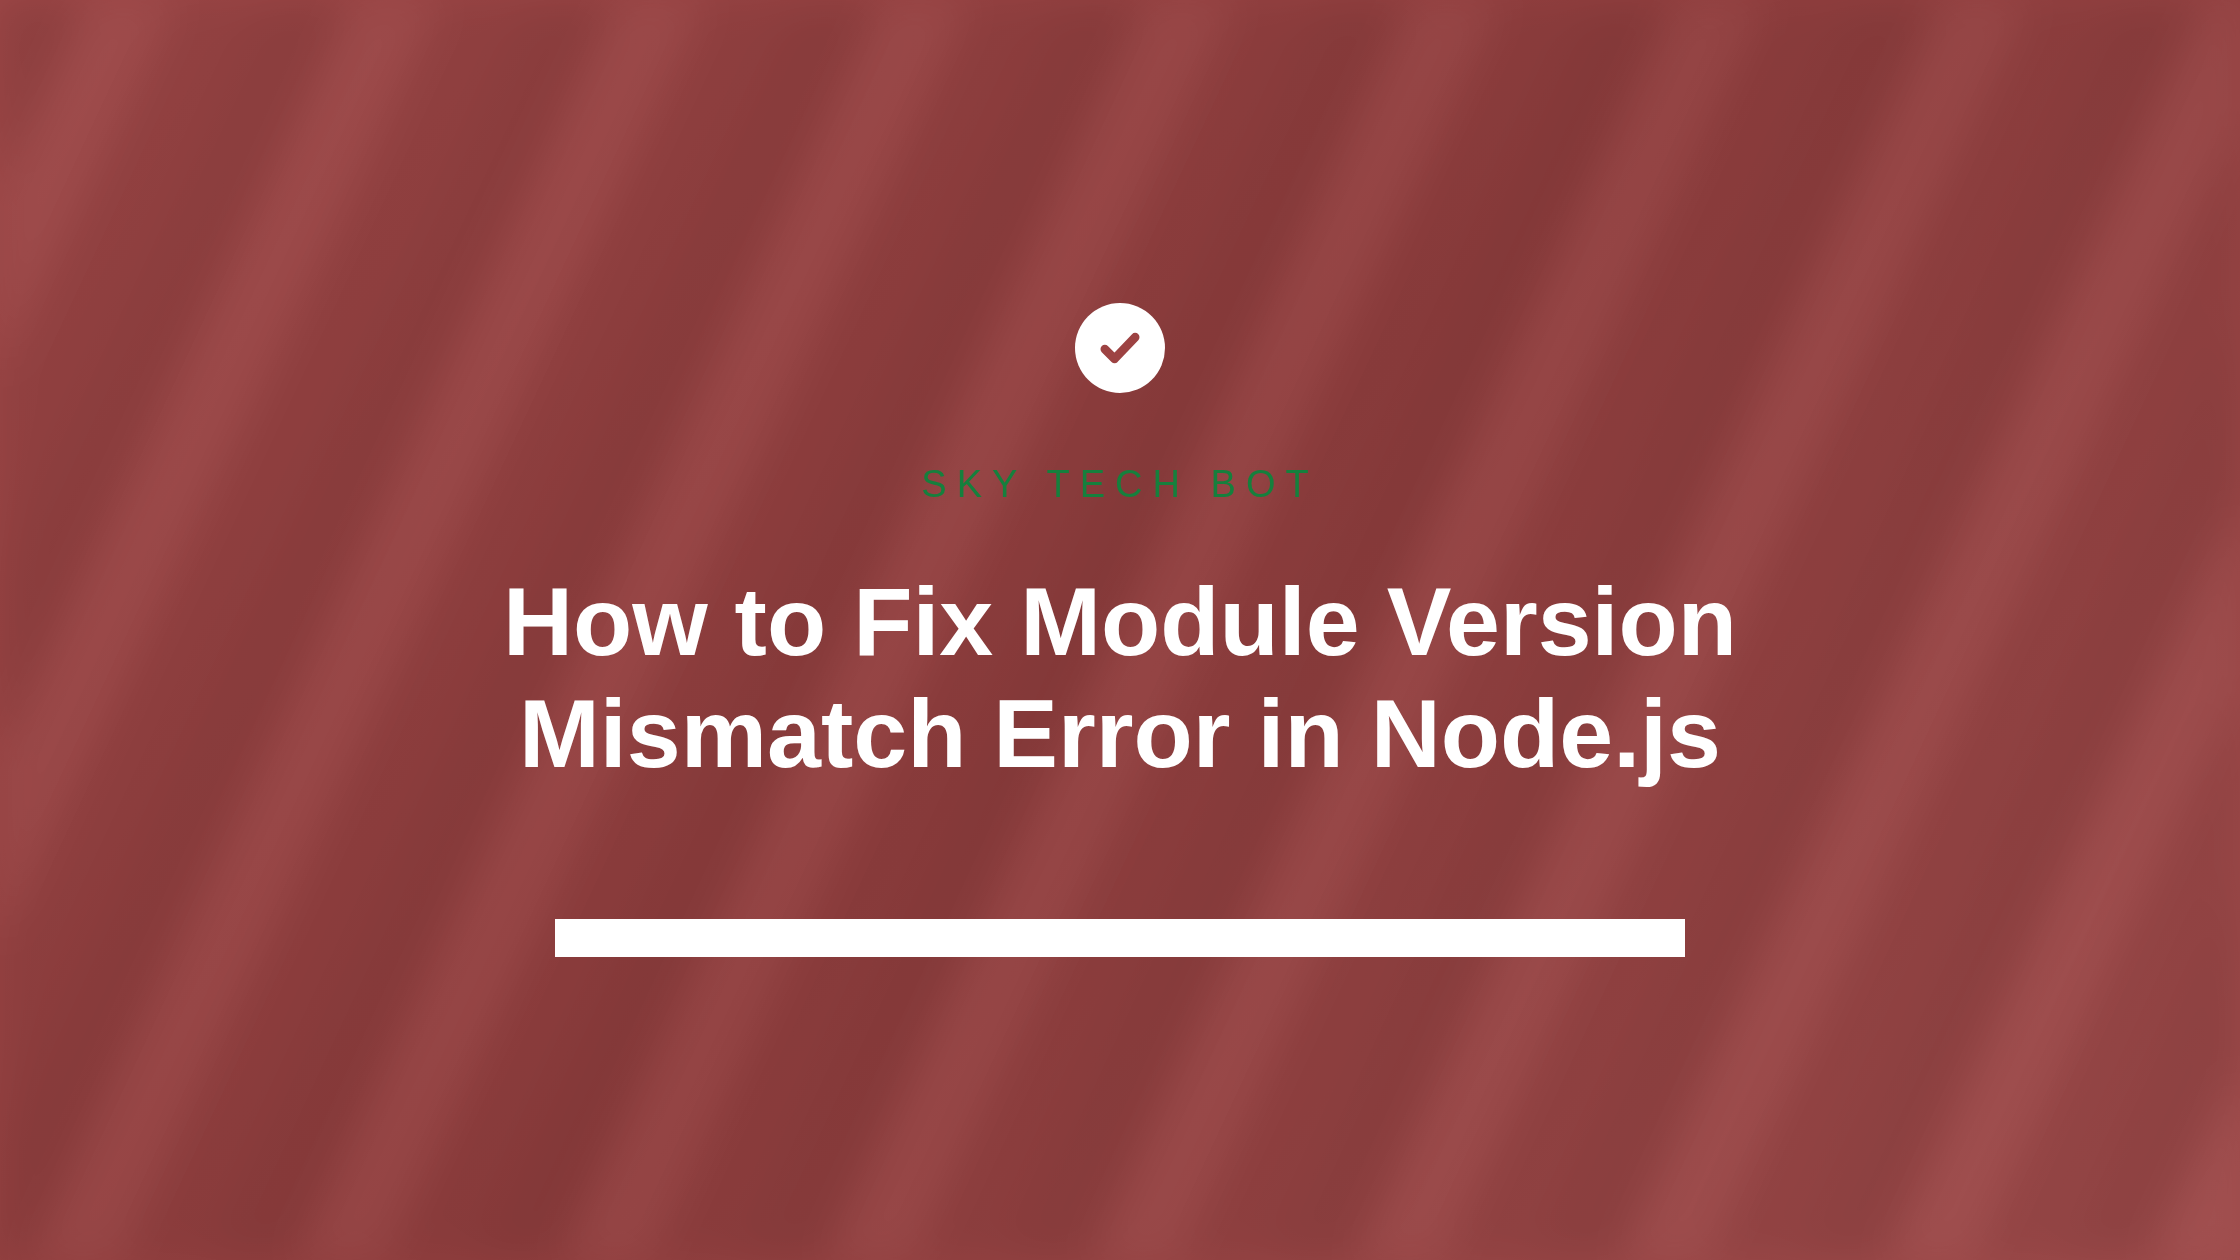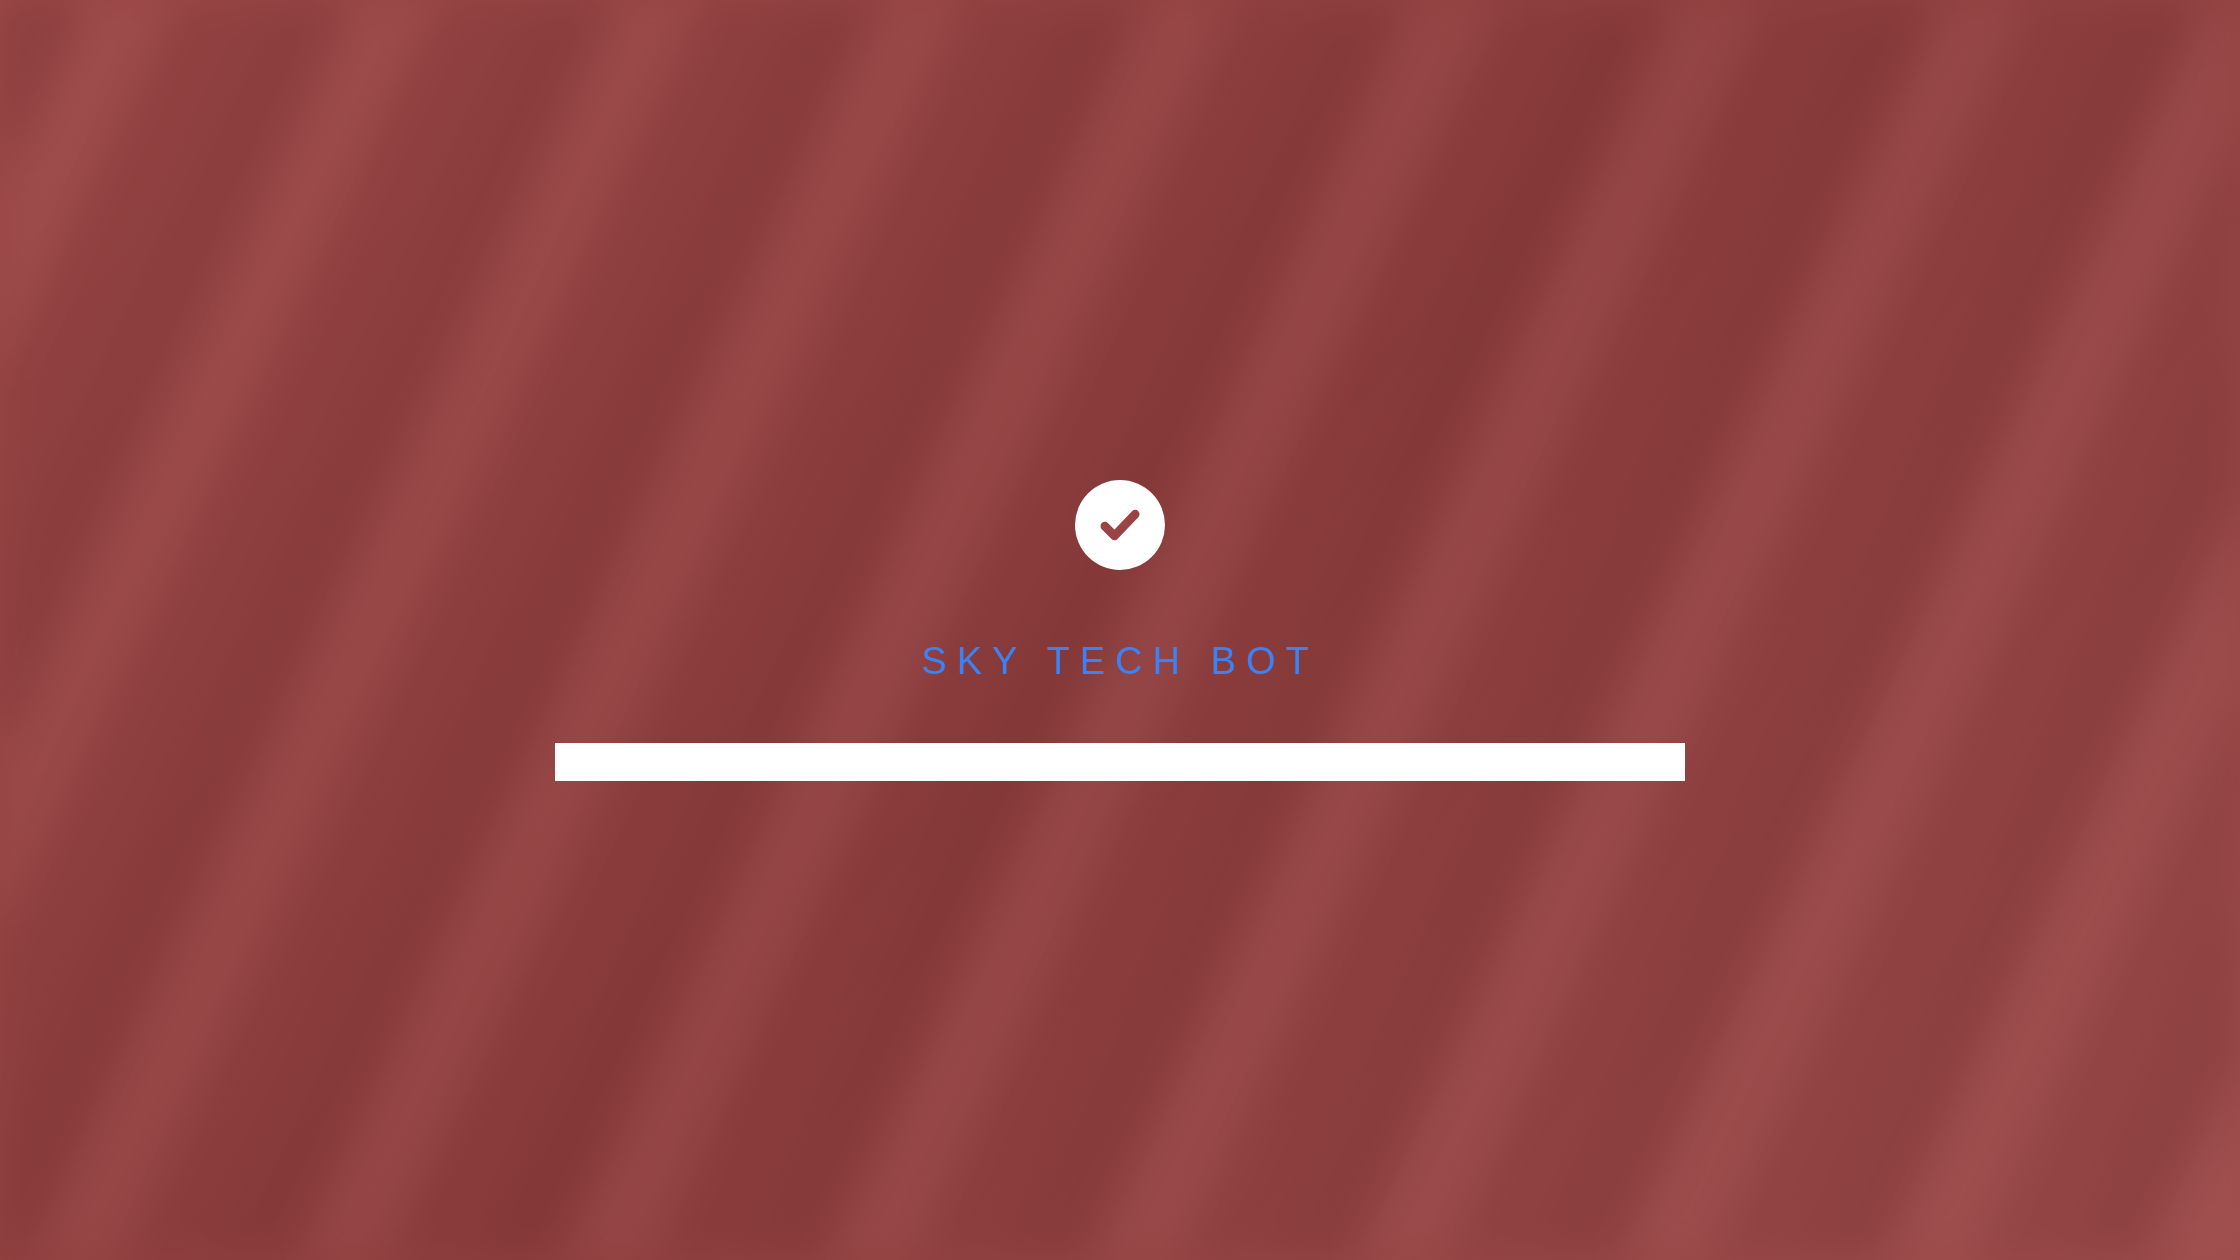--- a/index.html
+++ b/index.html
@@ -76,21 +76,21 @@
       justify-content: center;
       margin-bottom: 70px;
     }
     
     .icon-circle svg {
       width: 52px;
       height: 52px;
     }
     
     .subtitle {
-      color: #3b82f6;
+      color: #15803d;
       font-size: 38px;
       font-weight: 400;
       letter-spacing: 10px;
       margin-bottom: 60px;
       text-align: center;
     }
     
     .title {
       color: #ffffff;
       font-size: 97px;
@@ -115,15 +115,16 @@
 
 <div class="content">
   <div class="icon-circle">
     <svg viewBox="0 0 24 24" fill="none">
       <path d="M5 12.5L9.5 17L19 7" stroke="#9d4242" stroke-width="4" stroke-linecap="round" stroke-linejoin="round"></path>
     </svg>
   </div>
 
   <div class="subtitle">SKY TECH BOT</div>
 
+  <h1 class="title">How to Fix Module Version Mismatch Error in Node.js</h1>
 
   <div class="divider"></div>
 </div>
 
 </body></html>

